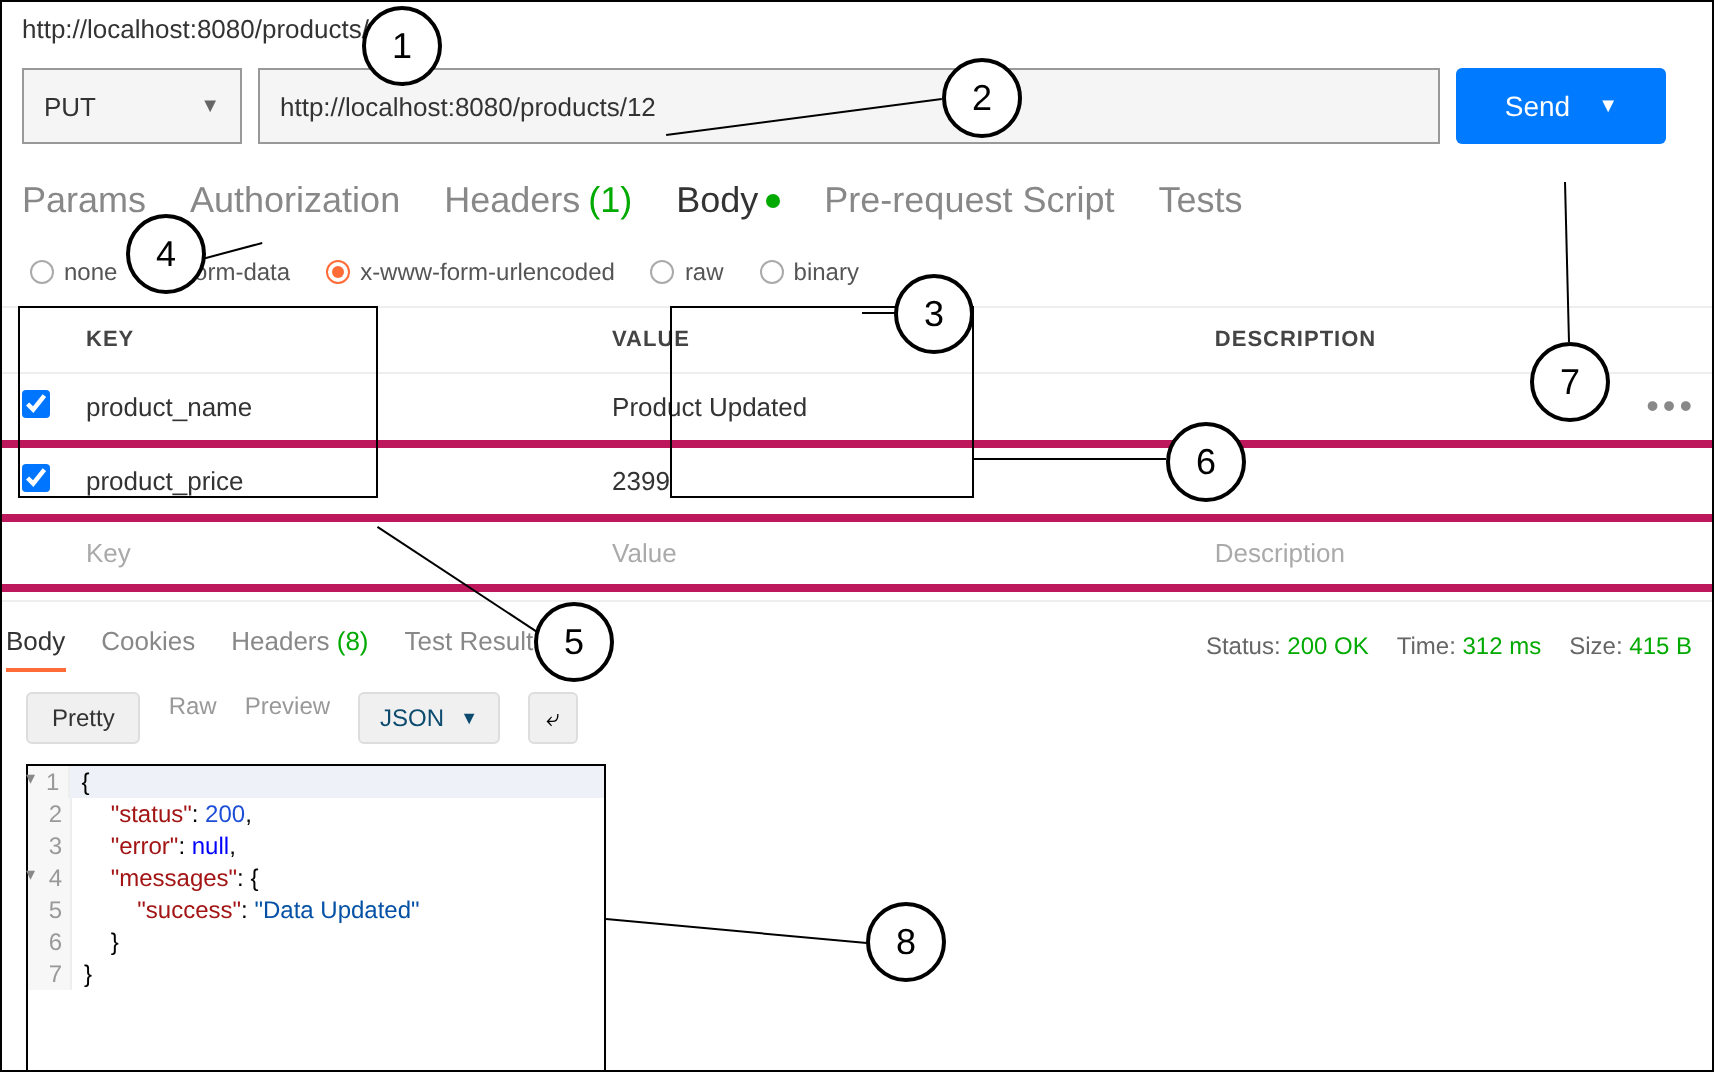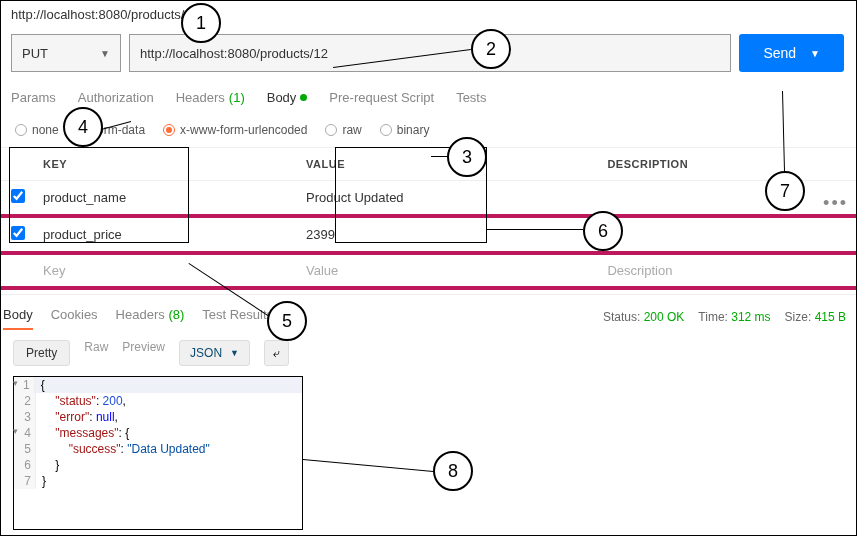--- a/index.html
+++ b/index.html
@@ -1,24 +1,24 @@
 <!DOCTYPE html>
 <html><head>
 <meta charset="utf-8">
 <style>
 * { box-sizing: border-box; margin: 0; padding: 0; font-family: -apple-system, BlinkMacSystemFont, "Segoe UI", Arial, sans-serif; }
 body { background: #fff; width: 857px; height: 536px; position: relative; border: 1px solid #000; overflow: hidden; }
 .url-bar { padding: 6px 10px; font-size: 13px; color: #333; }
-.request-row { display: flex; gap: 8px; padding: 6px 12px 12px 10px; align-items: stretch; }
+.request-row { display: flex; gap: 8px; padding: 6px 23px 12px 10px; align-items: stretch; }
 .method-select { width: 110px; border: 1px solid #999; background: #f5f5f5; display: flex; align-items: center; justify-content: space-between; padding: 0 10px; font-size: 13px; color: #333; height: 38px; cursor: pointer; }
 .method-select .chev { font-size: 10px; color: #666; }
 .url-input { flex: 1; border: 1px solid #999; background: #f5f5f5; padding: 0 10px; font-size: 13px; color: #333; height: 38px; display: flex; align-items: center; }
 .send-btn { background: #007aff; color: #fff; border: none; padding: 0 24px; font-size: 14px; font-weight: 500; display: flex; align-items: center; gap: 14px; height: 38px; cursor: pointer; border-radius: 3px; }
 .send-btn .chev { font-size: 10px; }
-.tabs { display: flex; gap: 22px; padding: 6px 10px 0 10px; font-size: 13px; }
+.tabs { display: flex; gap: 22px; padding: 6px 10px 0 10px; font-size: 18px; }
 .tab { color: #888; padding-bottom: 8px; cursor: pointer; display: flex; align-items: center; gap: 4px; }
 .tab.active { color: #333; }
 .tab .count { color: #0a0; }
 .dot { width: 7px; height: 7px; border-radius: 50%; background: #0a0; display: inline-block; }
 .body-types { display: flex; gap: 18px; padding: 10px 14px; font-size: 12px; color: #555; align-items: center; }
 .radio { display: flex; align-items: center; gap: 5px; cursor: pointer; }
 .radio-dot { width: 12px; height: 12px; border-radius: 50%; border: 1px solid #aaa; background: #fff; position: relative; }
 .radio.sel .radio-dot { border-color: #ff6c37; }
 .radio.sel .radio-dot::after { content:""; position:absolute; inset:2px; border-radius:50%; background:#ff6c37; }
 .kv-table { width: 100%; border-collapse: collapse; font-size: 13px; }

